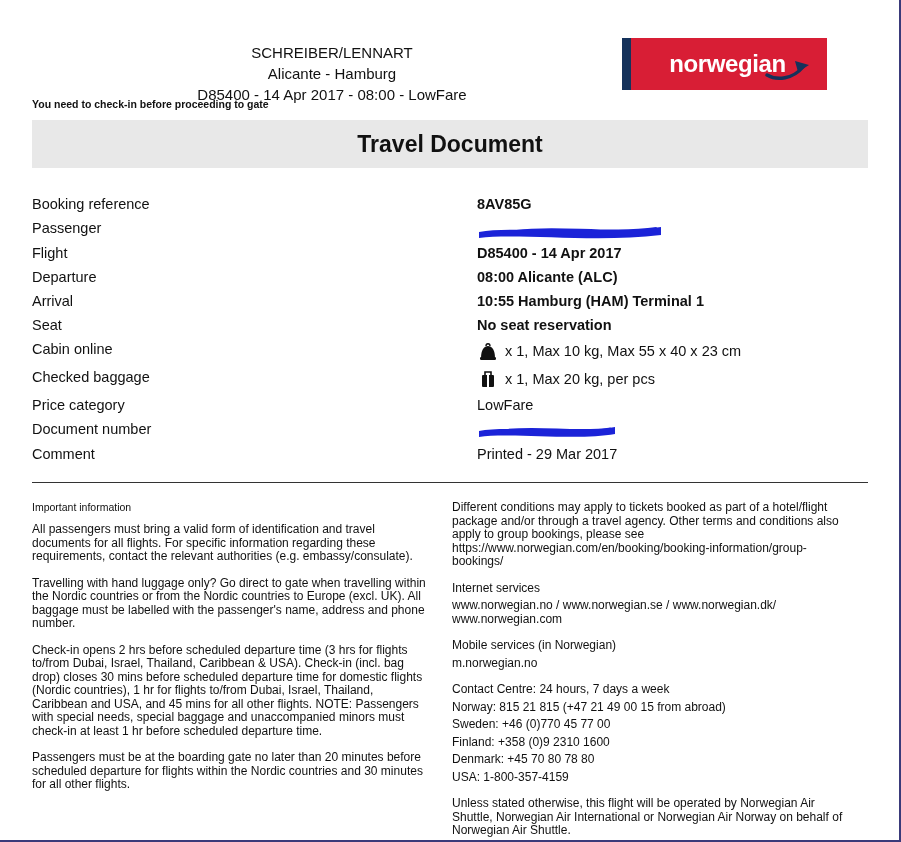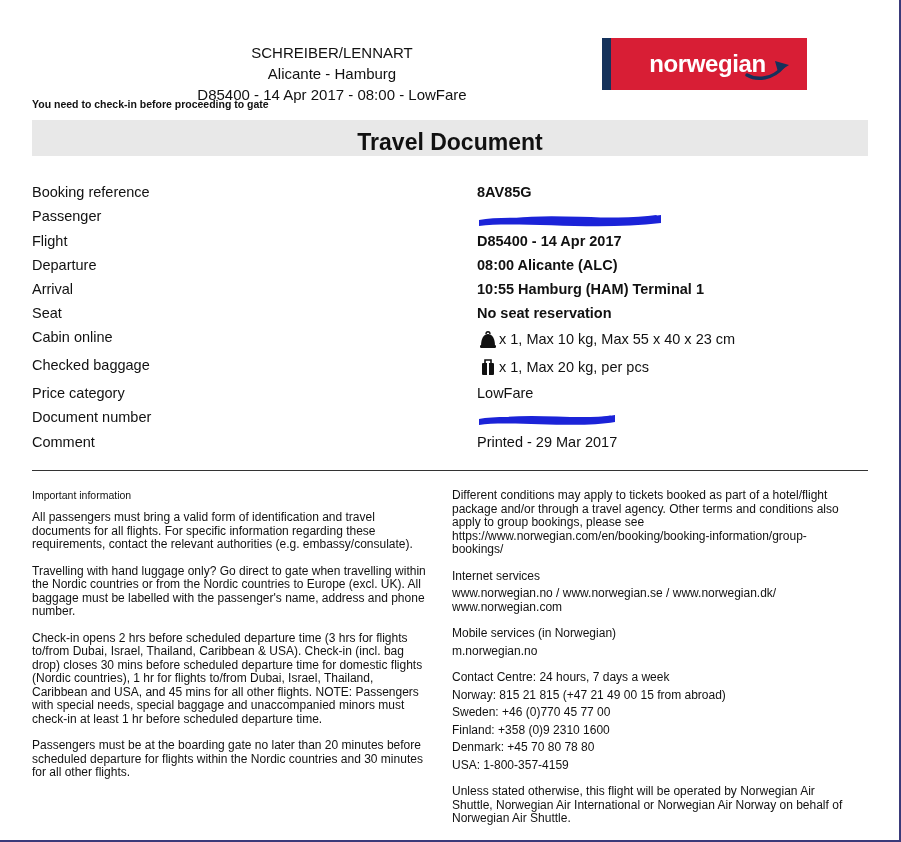--- a/index.html
+++ b/index.html
@@ -43,21 +43,21 @@
     line-height: 21px;
     color: #111;
     padding-top: 30px;
     width: 560px;
     margin-left: 20px;
   }
   .header-title div { white-space: nowrap; }
 
   .logo {
     position: absolute;
-    right: 56px;
+    right: 36px;
     top: 26px;
     width: 205px;
     height: 52px;
     background: #d81e35;
     display: flex;
     align-items: center;
     justify-content: center;
   }
   .logo::before {
     content: "";
@@ -85,23 +85,23 @@
     font-size: 10.5px;
     font-weight: bold;
     color: #111;
     margin-top: 2px;
     margin-bottom: 10px;
   }
 
   
   .banner {
     background: #e8e8e8;
-    height: 36px;
+    height: 48px;
     display: flex;
-    align-items: flex-end;
+    align-items: center;
     justify-content: center;
     margin: 0 -4px 0 0;
     width: 836px;
   }
   .banner-text {
     font-size: 23px;
     font-weight: bold;
     color: #111;
   }
 
@@ -131,20 +131,21 @@
     display: inline-block;
     position: relative;
     height: 16px;
     vertical-align: middle;
   }
   .redacted svg { display: block; }
 
   .bag-row {
     display: flex;
     align-items: center;
+    gap: 6px;
     text-align: center;
   }
   .bag-row .txt { font-weight: normal; font-size: 14.5px; }
 
   .divider {
     width: 836px;
     height: 1px;
     background: #333;
     margin-top: 14px;
   }

